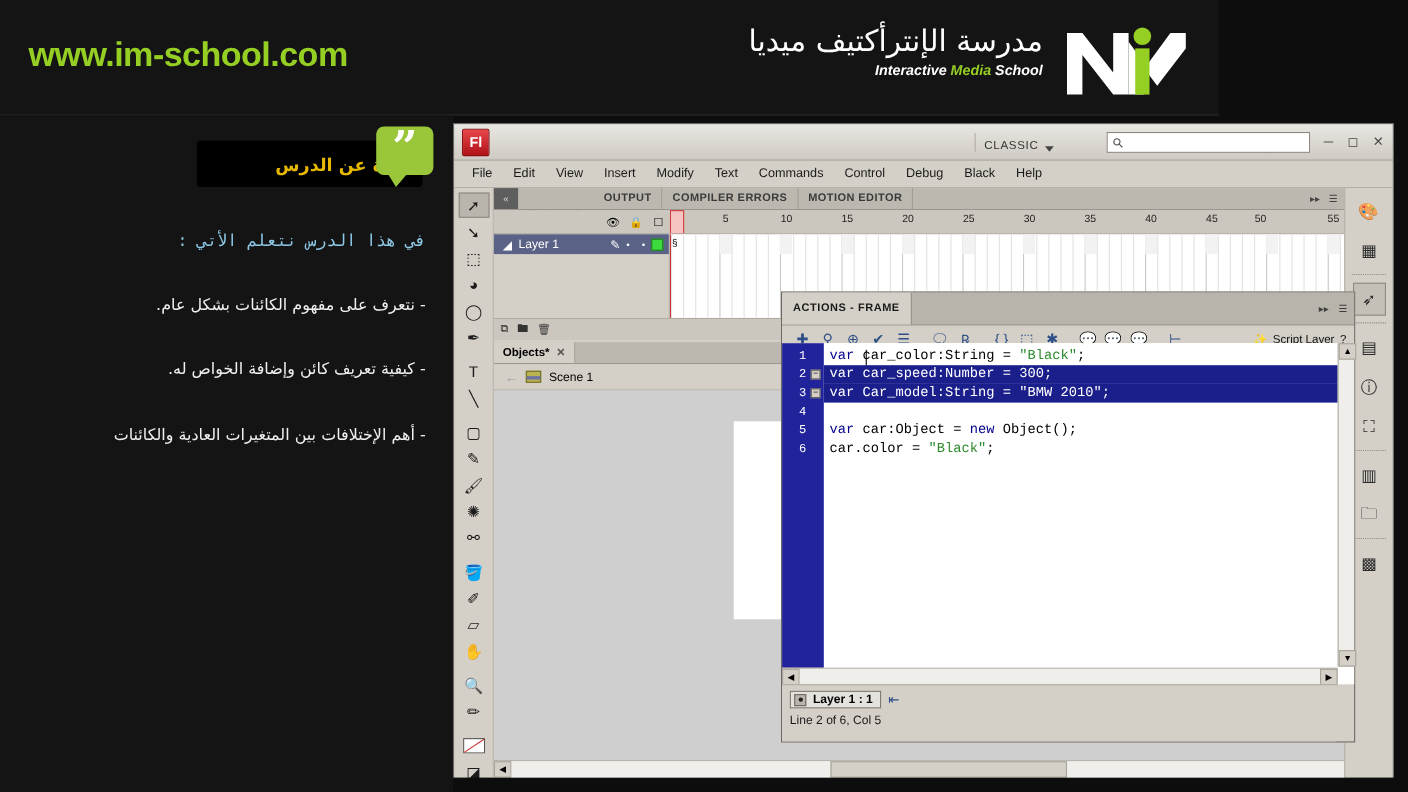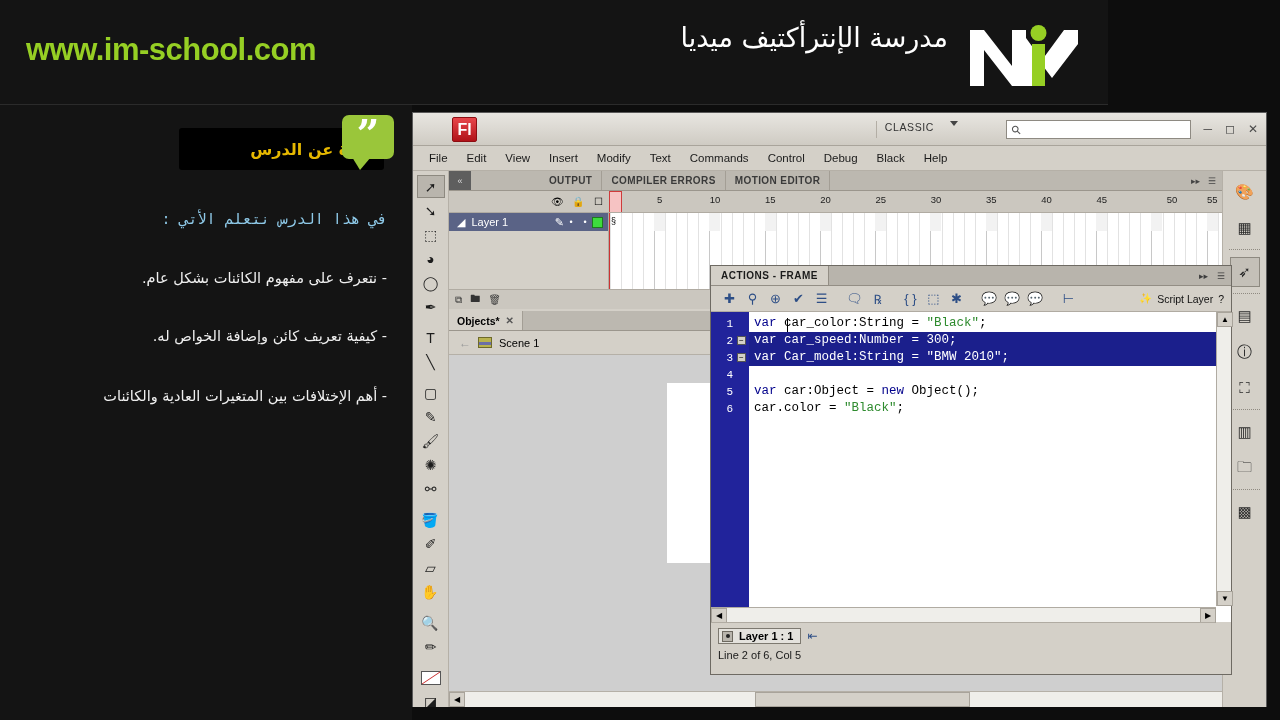--- a/index.html
+++ b/index.html
@@ -97,26 +97,26 @@
   }
   #app-titlebar {
     position: relative; height: 33px;
     background: linear-gradient(#e8e6e1, #cfcbc3);
     border-bottom: 1px solid #a9a49b;
   }
   #fl-logo {
     position: absolute; left: 7px; top: 4px; width: 25px; height: 25px;
     background: linear-gradient(#e8464b, #b01218);
     border: 1px solid #8d0d12; border-radius: 2px;
-    color: #fff; font-weight: bold; font-size: 16px;
-    display: flex; align-items: center; justify-content: center; margin-left: 32px;
+    color: #fff; font-weight: bold; font-size: 13px;
+    display: flex; align-items: center; justify-content: center;
   }
   #workspace-select {
     position: absolute; right: 300px; top: 8px;
-    display: flex; align-items: flex-start; gap: 16px;
+    display: flex; align-items: flex-end; gap: 6px;
     font-size: 10.5px; letter-spacing: 0.6px; color: #333;
     padding: 0 8px; height: 17px;
     border-left: 1px solid #b3aea5;
   }
   .caret-down {
     width: 0; height: 0;
     border-left: 4px solid transparent; border-right: 4px solid transparent;
     border-top: 5px solid #444;
   }
   #app-search {
@@ -304,21 +304,21 @@
   }
 
   
   #actions-panel {
     position: absolute; left: 710px; top: 265px;
     width: 522px; height: 410px;
     background: #d4d0c8;
     border: 1px solid #6e6a63;
   }
   #act-tabbar {
-    height: 20px; background: #b8b4ac;
+    height: 30px; background: #b8b4ac;
     border-bottom: 1px solid #938e85; display: flex; align-items: stretch;
   }
   #act-tab {
     padding: 0 10px; display: flex; align-items: center;
     font-size: 10px; font-weight: bold; letter-spacing: 0.5px;
     background: #d4d0c8; color: #1b1b1b;
     border-right: 1px solid #938e85;
   }
   #act-tab-right {
     margin-left: auto; display: flex; align-items: center;
@@ -437,20 +437,21 @@
   }
 </style>
 </head>
 <body>
 
 <div id="top-banner">
   <div id="site-url">www.im-school.com</div>
 
   <div id="brand-block">
     <div id="brand-ar">مدرسة الإنترأكتيف ميديا</div>
+    <div id="brand-en"><span>Interactive </span><span class="mid">Media</span><span> School</span></div>
   </div>
 
   <svg id="logo-mark" viewBox="0 0 120 78">
     <path d="M6 72 L6 16 L20 16 L48 52 L48 16 L62 16 L62 72 L48 72 L20 36 L20 72 Z" fill="#ffffff"></path>
     <path d="M114 72 L114 16 L100 16 L78 46 L62 24 L62 72 L76 72 L76 48 L88 64 L114 30 Z" fill="#ffffff"></path>
     <rect x="68" y="30" width="13" height="42" fill="#96cf24"></rect>
     <circle cx="74.5" cy="19" r="8" fill="#96cf24"></circle>
   </svg>
 </div>
 
@@ -565,21 +566,21 @@
             <div class="playhead-box"></div>
           <div class="tick-label" style="left: 50.725px;">5</div>
               <div class="tick-label" style="left: 105.975px;">10</div>
               <div class="tick-label" style="left: 161.225px;">15</div>
               <div class="tick-label" style="left: 216.475px;">20</div>
               <div class="tick-label" style="left: 271.725px;">25</div>
               <div class="tick-label" style="left: 326.975px;">30</div>
               <div class="tick-label" style="left: 382.225px;">35</div>
               <div class="tick-label" style="left: 437.475px;">40</div>
               <div class="tick-label" style="left: 492.725px;">45</div>
-              <div class="tick-label" style="left: 563px;">50</div>
+              <div class="tick-label" style="left: 537px;">50</div>
               <div class="tick-label" style="left: 603.225px;">55</div>
             </div>
         </div>
 
         <div id="tl-rows">
           <div id="tl-layer-col">
             <div class="layer-row">
               <span>◢</span>
               <span class="layer-name">Layer 1</span>
               <span>✎</span>

